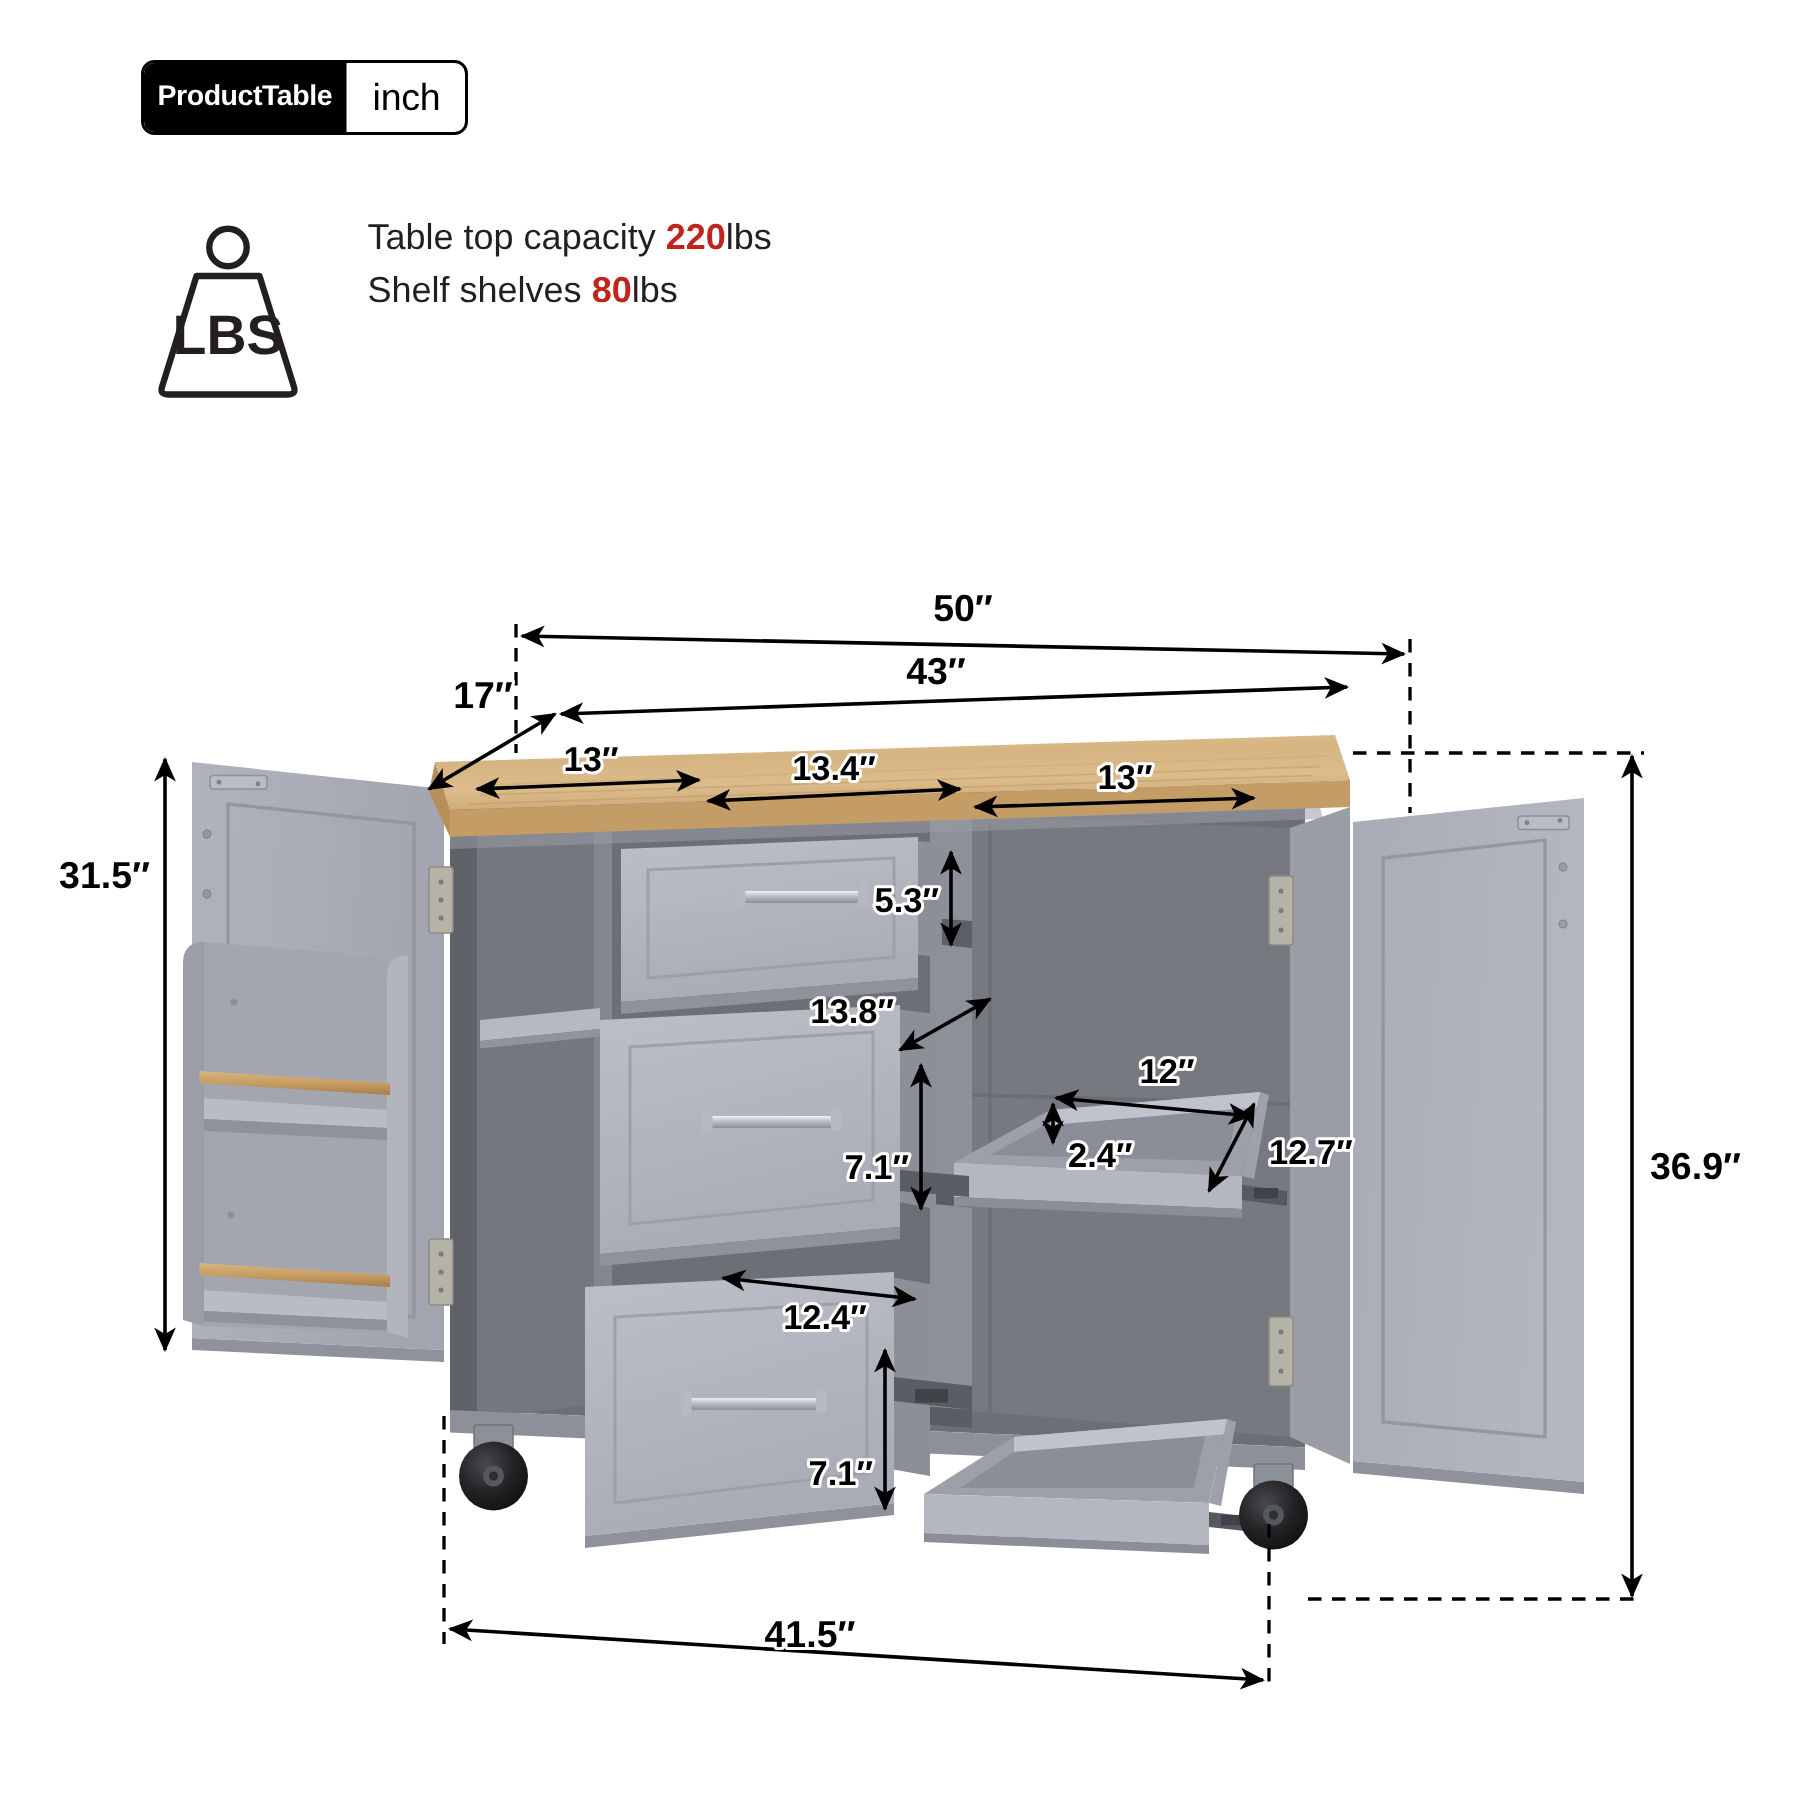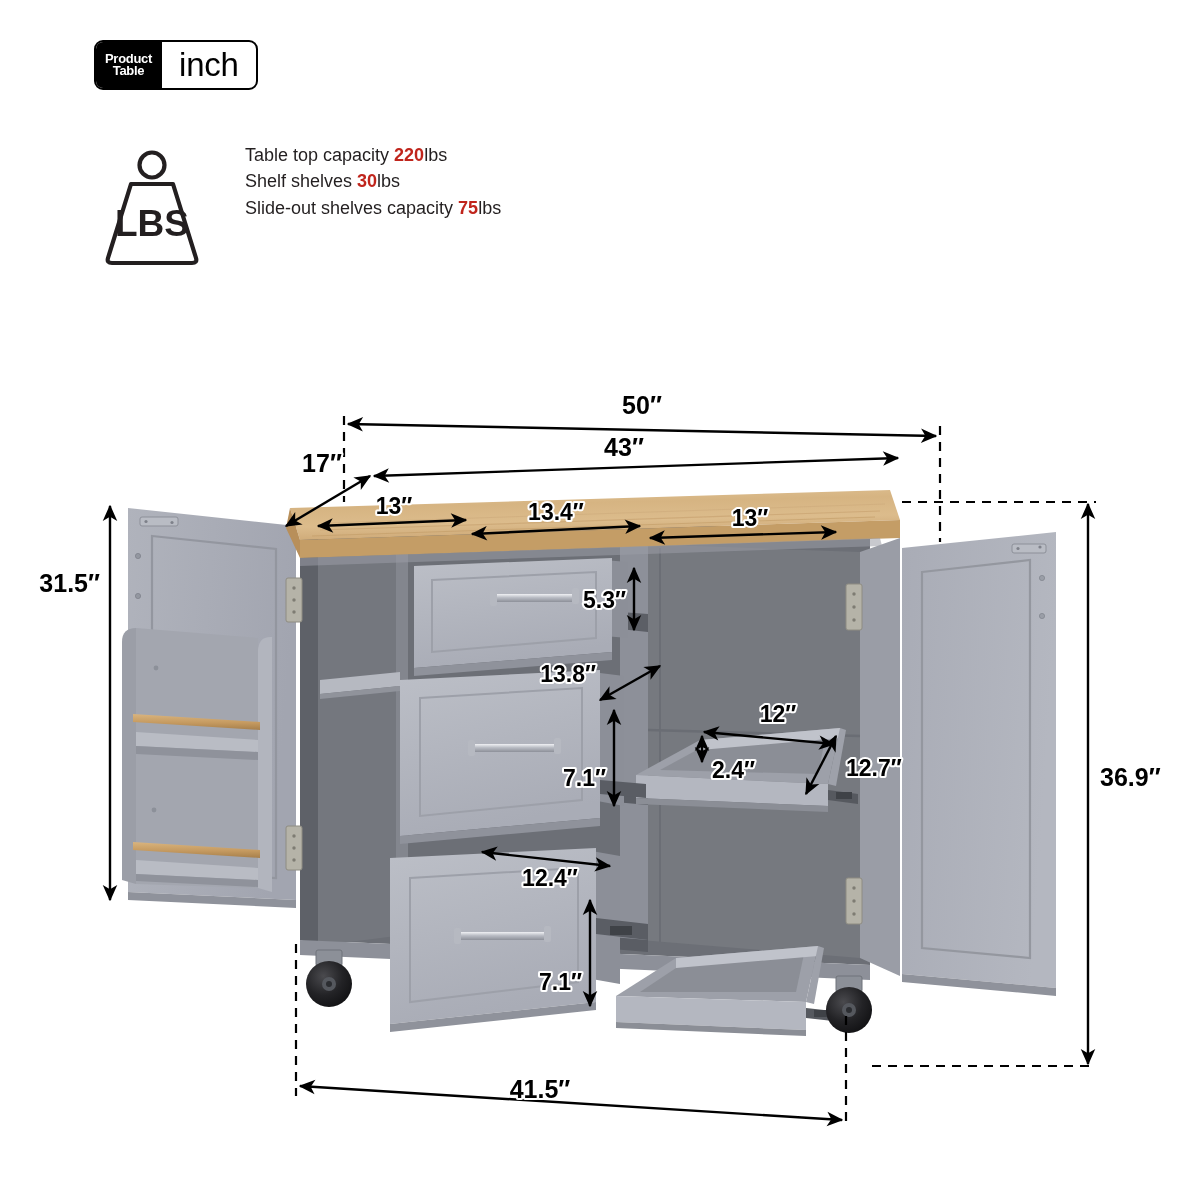--- a/index.html
+++ b/index.html
@@ -13,36 +13,36 @@
 
   
   .badge {
     position: absolute; left: 94px; top: 40px;
     height: 50px; display: flex; align-items: stretch;
     border: 2.5px solid #000; border-radius: 9px; overflow: hidden;
     background: #fff;
   }
   .badge-left {
     background: #000; color: #fff;
-    display: flex; flex-direction: column; justify-content: center;
+    display: flex; flex-direction: row; justify-content: center;
     align-items: center; padding: 0 10px 0 9px;
-    line-height: 0.96; font-weight: 700; font-size: 13px;
+    line-height: 0.96; font-weight: 700; font-size: 19px;
     letter-spacing: -0.3px;
   }
   .badge-right {
     display: flex; align-items: center; justify-content: center;
-    padding: 0 17px; font-size: 33px; color: #000; letter-spacing: -0.2px;
+    padding: 0 17px; font-size: 25px; color: #000; letter-spacing: -0.2px;
   }
 
   
   .lbs-wrap { position: absolute; left: 100px; top: 140px; }
   .lbs-icon { position: absolute; left: 0; top: 8px; width: 104px; height: 118px; }
   .cap-list {
     position: absolute; left: 145px; top: 2px;
-    font-size: 18px; color: #231f20; line-height: 1.36; white-space: nowrap;
+    font-size: 24px; color: #231f20; line-height: 1.36; white-space: nowrap;
   }
   .cap-list div { padding: 1px 0; }
   .cap-num { color: #c0251c; font-weight: 700; }
 
   
   .diagram { position: absolute; left: 0; top: 380px; width: 1192px; height: 790px; }
   .diagram svg { display: block; }
 
   .dim-txt {
     font-family: "Liberation Sans", sans-serif;
@@ -71,22 +71,21 @@
   </div>
 
   <div class="lbs-wrap">
     <svg class="lbs-icon" viewBox="0 0 104 118">
       <circle cx="52" cy="17" r="12.5" fill="none" stroke="#231f20" stroke-width="4.2"></circle>
       <path d="M31 36 L73 36 L96 110 Q97.5 115 92 115 L12 115 Q6.5 115 8 110 Z" fill="none" stroke="#231f20" stroke-width="4.2" stroke-linejoin="round"></path>
       <text x="52" y="88" text-anchor="middle" font-family="Liberation Sans, sans-serif" font-size="37" font-weight="700" fill="#231f20">LBS</text>
     </svg>
     <div class="cap-list">
       <div><span>Table top capacity </span><span class="cap-num">220</span><span>lbs</span></div>
-      <div><span>Shelf shelves </span><span class="cap-num">30</span><span>lbs</span></div>
-      <div><span>Slide-out shelves capacity </span><span class="cap-num">75</span><span>lbs</span></div>
+      <div><span>Shelf shelves </span><span class="cap-num">80</span><span>lbs</span></div>
     </div>
   </div>
 
   <div class="diagram">
   <svg width="1200" height="790" viewBox="0 0 1200 790">
     <defs>
       <marker id="ah" viewBox="0 0 10 10" refX="9.2" refY="5" markerWidth="7.2" markerHeight="7.2" orient="auto-start-reverse">
         <path d="M0.5,0.8 L10,5 L0.5,9.2 L3,5 Z" fill="#000"></path>
       </marker>
       <linearGradient id="woodTop" x1="0" y1="0" x2="0.25" y2="1">

